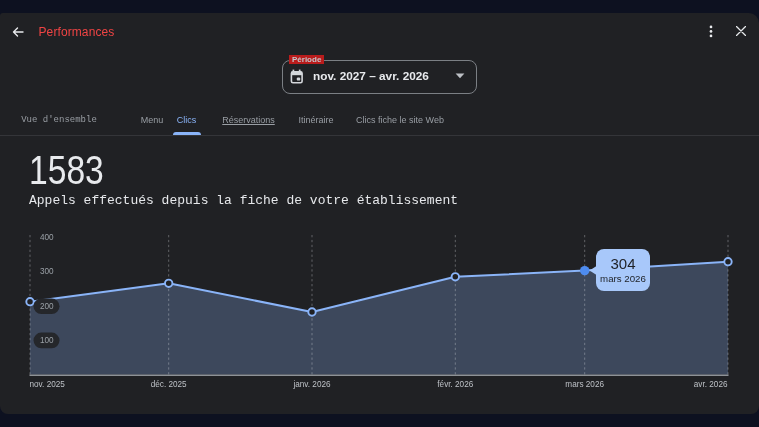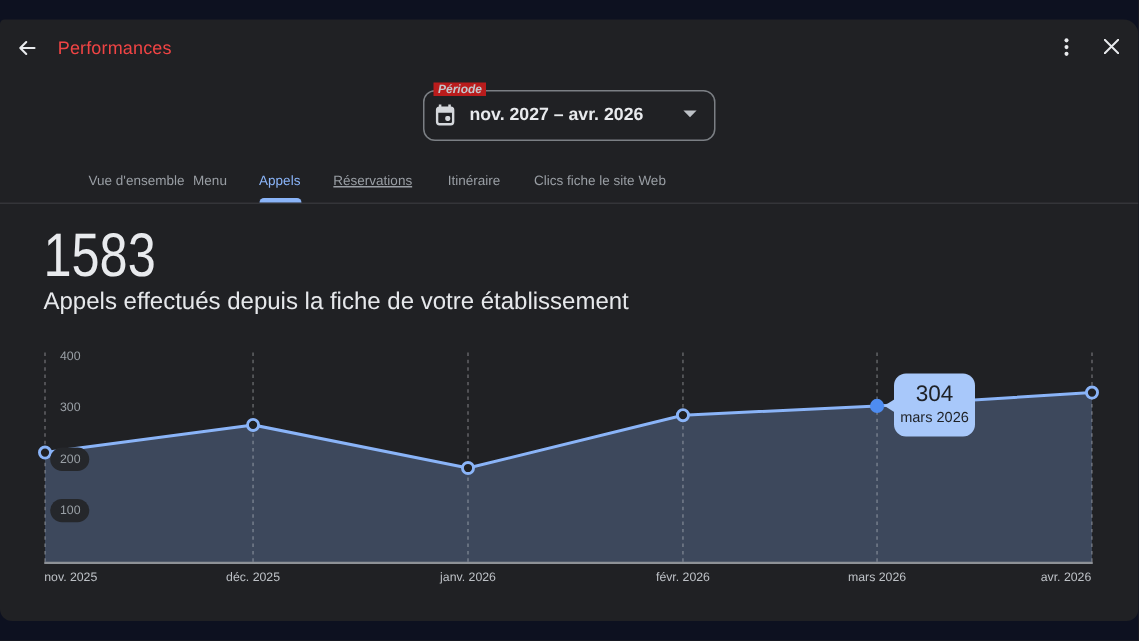--- a/index.html
+++ b/index.html
@@ -21,48 +21,48 @@
 <svg class="abs" style="left:705px;top:25px" width="12" height="13" viewBox="0 0 12 13">
   <circle cx="6" cy="1.9" r="1.35" fill="#e8eaed"></circle>
   <circle cx="6" cy="6.4" r="1.35" fill="#e8eaed"></circle>
   <circle cx="6" cy="10.9" r="1.35" fill="#e8eaed"></circle>
 </svg>
 <svg class="abs" style="left:735.5px;top:26px" width="10" height="10" viewBox="0 0 10 10">
   <path d="M0.5 0.5 L9.5 9.5 M9.5 0.5 L0.5 9.5" stroke="#e8eaed" stroke-width="1.3" fill="none" stroke-linecap="round"></path>
 </svg>
 
 <div class="abs" style="left:282px;top:60px;width:193px;height:32px;border:1px solid #7b7f84;border-radius:8px;"></div>
-<div class="abs" style="left:289px;top:54.8px;font-size:8px;font-weight:600;color:#c2c6cb;background:#b91c1c;padding:0 3px;font-style:italic;">Période</div>
+<div class="abs" style="left:289px;top:54.8px;font-size:8px;font-weight:600;color:#c2c6cb;background:#b91c1c;padding:0 3px;">Période</div>
 <svg class="abs" style="left:286px;top:63px" width="26" height="26" viewBox="0 0 26 26">
   <g stroke="#d5d8dc" fill="none">
     <line x1="7.4" y1="6.6" x2="7.4" y2="9.5" stroke-width="1.7"></line>
     <line x1="13.7" y1="6.6" x2="13.7" y2="9.5" stroke-width="1.7"></line>
     <rect x="5.4" y="8.8" width="10.7" height="11" rx="1.6" stroke-width="1.6"></rect>
   </g>
   <path d="M5.4 8.8 h10.7 v3.4 h-10.7 z" fill="#d5d8dc"></path>
   <rect x="10.8" y="14.4" width="3.4" height="3.2" rx="1.2" fill="#d5d8dc"></rect>
 </svg>
 <div class="abs" style="left:313px;top:69px;font-size:11.8px;font-weight:600;color:#e8eaed;">nov. 2027 – avr. 2026</div>
 <svg class="abs" style="left:455px;top:73px" width="10" height="6" viewBox="0 0 10 6">
   <path d="M0.6 0.6 L5 5.2 L9.4 0.6 Z" fill="#bdc1c6"></path>
 </svg>
 
 <div class="abs" style="left:0;top:115px;width:759px;height:12px;font-size:9px;font-weight:500;color:#999ea4;">
-  <span class="abs" style="left:91px;transform:translateX(-50%);">Vue d'ensemble</span>
-  <span class="abs" style="left:140px;transform:translateX(-50%);">Menu</span>
-  <span class="abs" style="left:186.5px;transform:translateX(-50%);color:#8ab4f8;">Appels</span>
+  <span class="abs" style="left:59px;transform:translateX(-50%);font-family:Liberation Mono, monospace;">Vue d'ensemble</span>
+  <span class="abs" style="left:152px;transform:translateX(-50%);">Menu</span>
+  <span class="abs" style="left:186.5px;transform:translateX(-50%);color:#8ab4f8;">Clics</span>
   <span class="abs" style="left:248.5px;transform:translateX(-50%);text-decoration:underline;">Réservations</span>
   <span class="abs" style="left:316px;transform:translateX(-50%);">Itinéraire</span>
   <span class="abs" style="left:400px;transform:translateX(-50%);">Clics fiche le site Web</span>
 </div>
 <div class="abs" style="left:0;top:135px;width:759px;height:1px;background:#343539;"></div>
 <div class="abs" style="left:172.5px;top:132px;width:28px;height:3.4px;background:#8ab4f8;border-radius:3px 3px 0 0;"></div>
 
 <div class="abs" style="left:29px;top:150px;font-size:41px;color:#e8eaed;line-height:1;transform:scaleX(0.82);transform-origin:0 0;">1583</div>
-<div class="abs" style="left:29px;top:192.5px;font-size:16px;color:#e6e8eb;">Appels effectués depuis la fiche de votre établissement</div>
+<div class="abs" style="left:29px;top:192.5px;font-size:13px;color:#e6e8eb;font-family:Liberation Mono, monospace;">Appels effectués depuis la fiche de votre établissement</div>
 
 <svg class="abs" style="left:0;top:225px" width="759" height="175" viewBox="0 225 759 175">
   <path d="M30,301.7 L168.7,283.3 L312,312 L455.3,276.8 L584.7,270.6 L728,261.7 L728,374.6 L30,374.6 Z" fill="#3d485c"></path>
   <g stroke="#e8eaed" stroke-opacity="0.33" stroke-width="1" stroke-dasharray="2.3 2.6">
     <line x1="30" y1="235" x2="30" y2="374.5"></line>
     <line x1="168.7" y1="235" x2="168.7" y2="374.5"></line>
     <line x1="312" y1="235" x2="312" y2="374.5"></line>
     <line x1="455.3" y1="235" x2="455.3" y2="374.5"></line>
     <line x1="584.7" y1="235" x2="584.7" y2="374.5"></line>
     <line x1="728" y1="235" x2="728" y2="374.5"></line>

